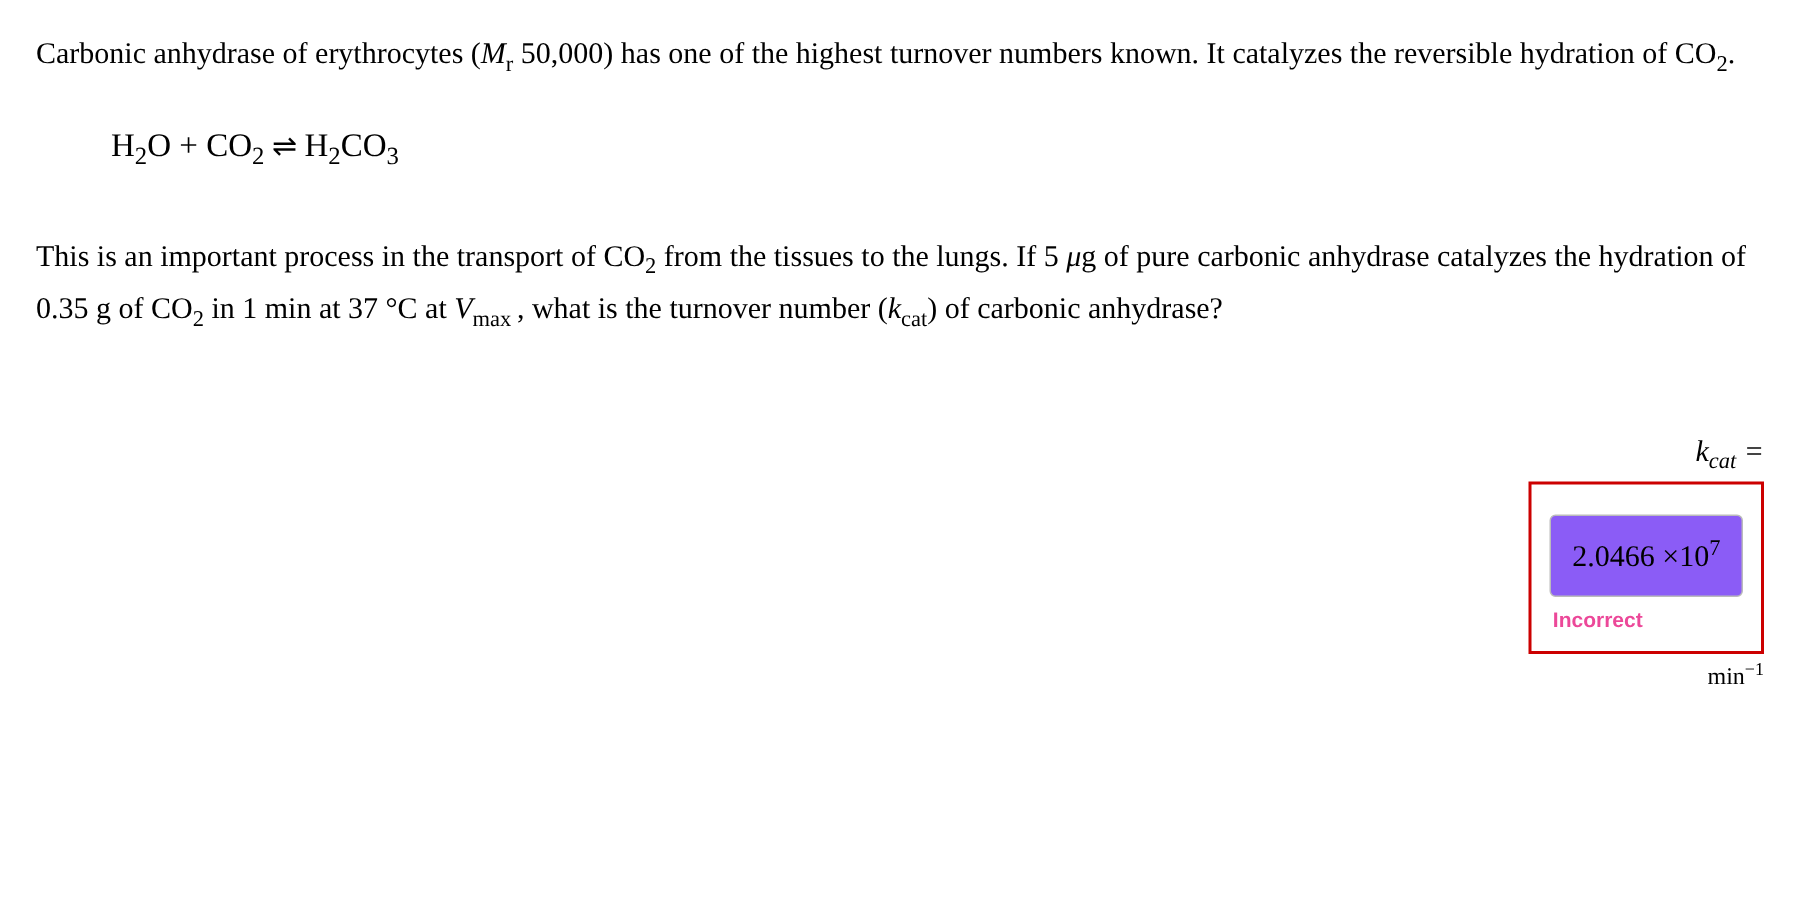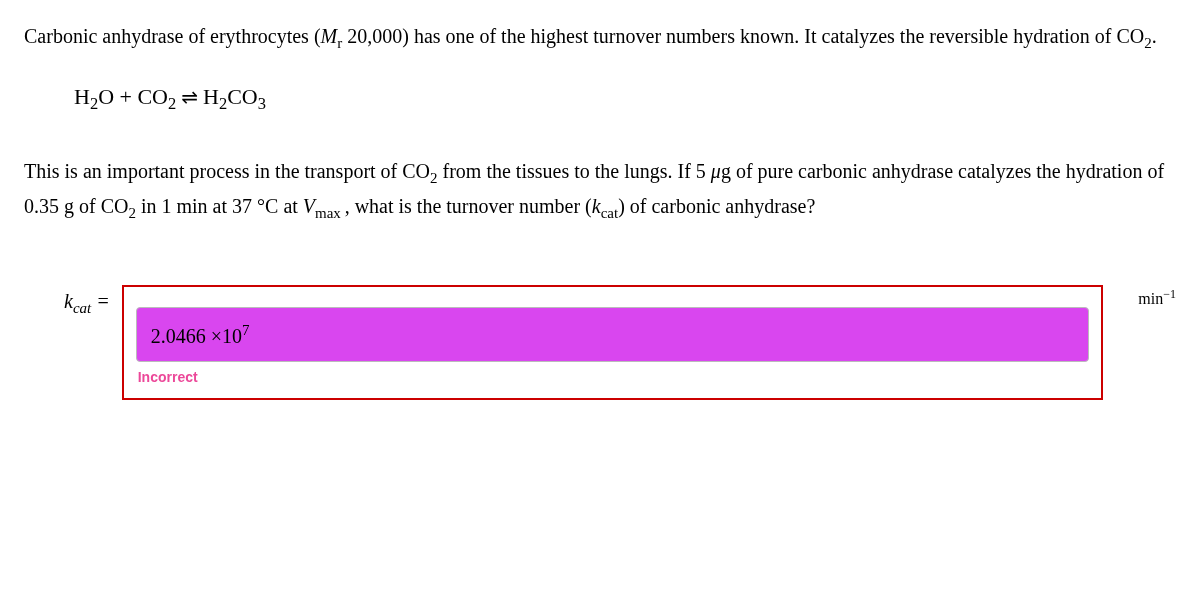--- a/index.html
+++ b/index.html
@@ -23,40 +23,41 @@
     .equation-block {
       margin: 24px 0 24px 50px;
       font-size: 22px;
     }
     .continuation-text {
       margin-bottom: 60px;
       margin-top: 37px;
     }
     .answer-row {
       display: flex;
-      align-items: flex-start;
-      gap: 12px;
+      align-items: flex-end;
+      gap: 1px;
       margin-left: 40px;
+      flex-direction: column;
     }
     .kcat-label {
       font-style: italic;
       font-size: 20px;
       white-space: nowrap;
     }
     .answer-container {
       flex: 1;
       position: relative;
     }
     .answer-box {
       border: 2px solid #c00;
       padding: 20px 12px 36px 12px;
       position: relative;
     }
     .answer-input {
-      background: #d946ef;
+      background: #8b5cf6;
       border: 1px solid #bbb;
       border-radius: 4px;
       padding: 10px 14px;
       font-size: 20px;
       font-family: Georgia, 'Times New Roman', serif;
       width: 100%;
     }
     .feedback {
       color: #ec4899;
       font-size: 14px;
@@ -83,21 +84,21 @@
       font-style: italic;
     }
     .arrow {
       font-size: 20px;
     }
   </style>
 </head>
 <body>
 
 <div class="question-text">
-  <span>Carbonic anhydrase of erythrocytes (</span><span class="italic">M</span><sub>r</sub><span> 20,000) has one of the highest turnover numbers known. It catalyzes the reversible hydration of CO</span><sub>2</sub><span>.</span>
+  <span>Carbonic anhydrase of erythrocytes (</span><span class="italic">M</span><sub>r</sub><span> 50,000) has one of the highest turnover numbers known. It catalyzes the reversible hydration of CO</span><sub>2</sub><span>.</span>
 </div>
 
 <div class="equation-block">
   <span>H</span><sub>2</sub><span>O + CO</span><sub>2</sub><span class="arrow"> ⇌ </span><span>H</span><sub>2</sub><span>CO</span><sub>3</sub>
 </div>
 
 <div class="continuation-text">
   <span>This is an important process in the transport of CO</span><sub>2</sub><span> from the tissues to the lungs. If 5 </span><span class="italic">μ</span><span>g of pure carbonic anhydrase catalyzes the hydration of 0.35 g of CO</span><sub>2</sub><span> in 1 min at 37 °C at </span><span class="italic">V</span><sub>max </sub><span>, what is the turnover number (</span><span class="italic">k</span><sub>cat</sub><span>) of carbonic anhydrase?</span>
 </div>
 

